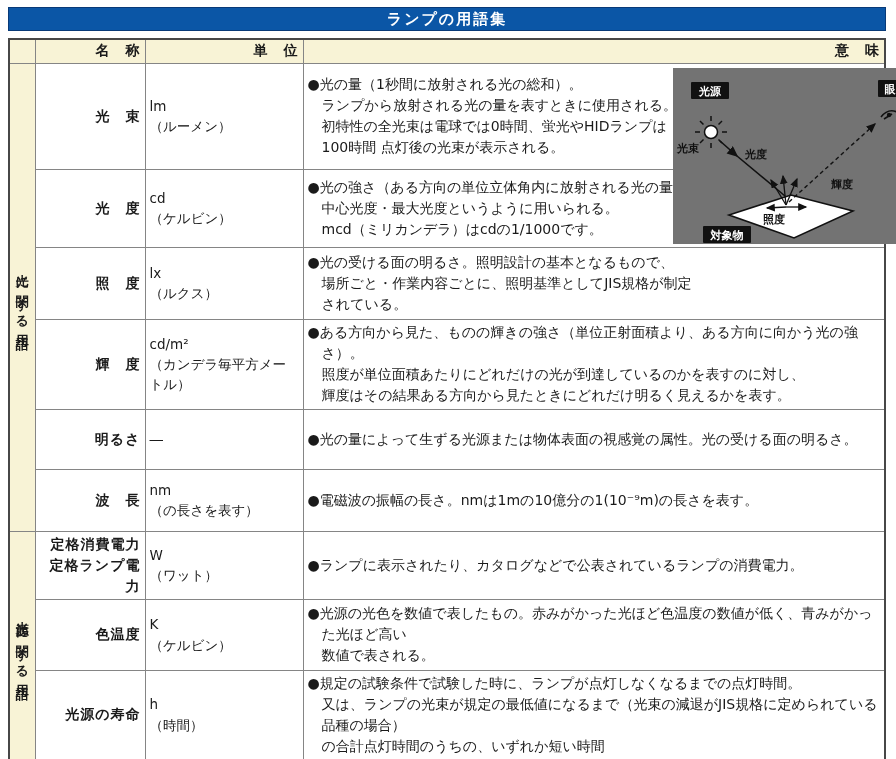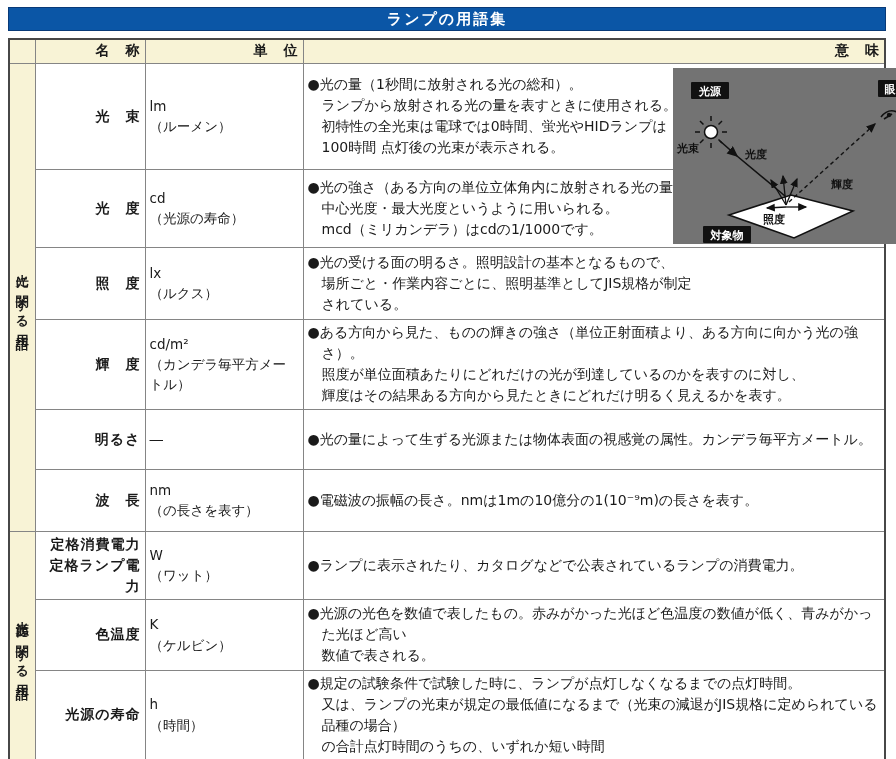--- a/index.html
+++ b/index.html
@@ -101,21 +101,21 @@
       <td class="meaning">
         <div class="desc">●光の量（1秒間に放射される光の総和）。
 ランプから放射される光の量を表すときに使用される。
 初特性の全光束は電球では0時間、蛍光やHIDランプは
 100時間 点灯後の光束が表示される。</div>
       </td>
     </tr>
     <tr class="r1">
       <td class="name">光　度</td>
       <td class="unit">cd
-（光源の寿命）</td>
+（ケルビン）</td>
       <td class="meaning">
         <div class="desc">●光の強さ（ある方向の単位立体角内に放射される光の量）。
 中心光度・最大光度というように用いられる。
 mcd（ミリカンデラ）はcdの1/1000です。</div>
       </td>
     </tr>
     <tr class="r2">
       <td class="name">照　度</td>
       <td class="unit">lx
 （ルクス）</td>
@@ -132,21 +132,21 @@
       <td class="meaning">
         <div class="desc">●ある方向から見た、ものの輝きの強さ（単位正射面積より、ある方向に向かう光の強さ）。
 照度が単位面積あたりにどれだけの光が到達しているのかを表すのに対し、
 輝度はその結果ある方向から見たときにどれだけ明るく見えるかを表す。</div>
       </td>
     </tr>
     <tr class="r4">
       <td class="name">明るさ</td>
       <td class="unit">―</td>
       <td class="meaning">
-        <div class="desc">●光の量によって生ずる光源または物体表面の視感覚の属性。カンデラ毎平方メートル。</div>
+        <div class="desc">●光の量によって生ずる光源または物体表面の視感覚の属性。光の受ける面の明るさ。</div>
       </td>
     </tr>
     <tr class="r5">
       <td class="name">波　長</td>
       <td class="unit">nm
 （の長さを表す）</td>
       <td class="meaning">
         <div class="desc">●電磁波の振幅の長さ。nmは1mの10億分の1(10⁻⁹m)の長さを表す。</div>
       </td>
     </tr>

